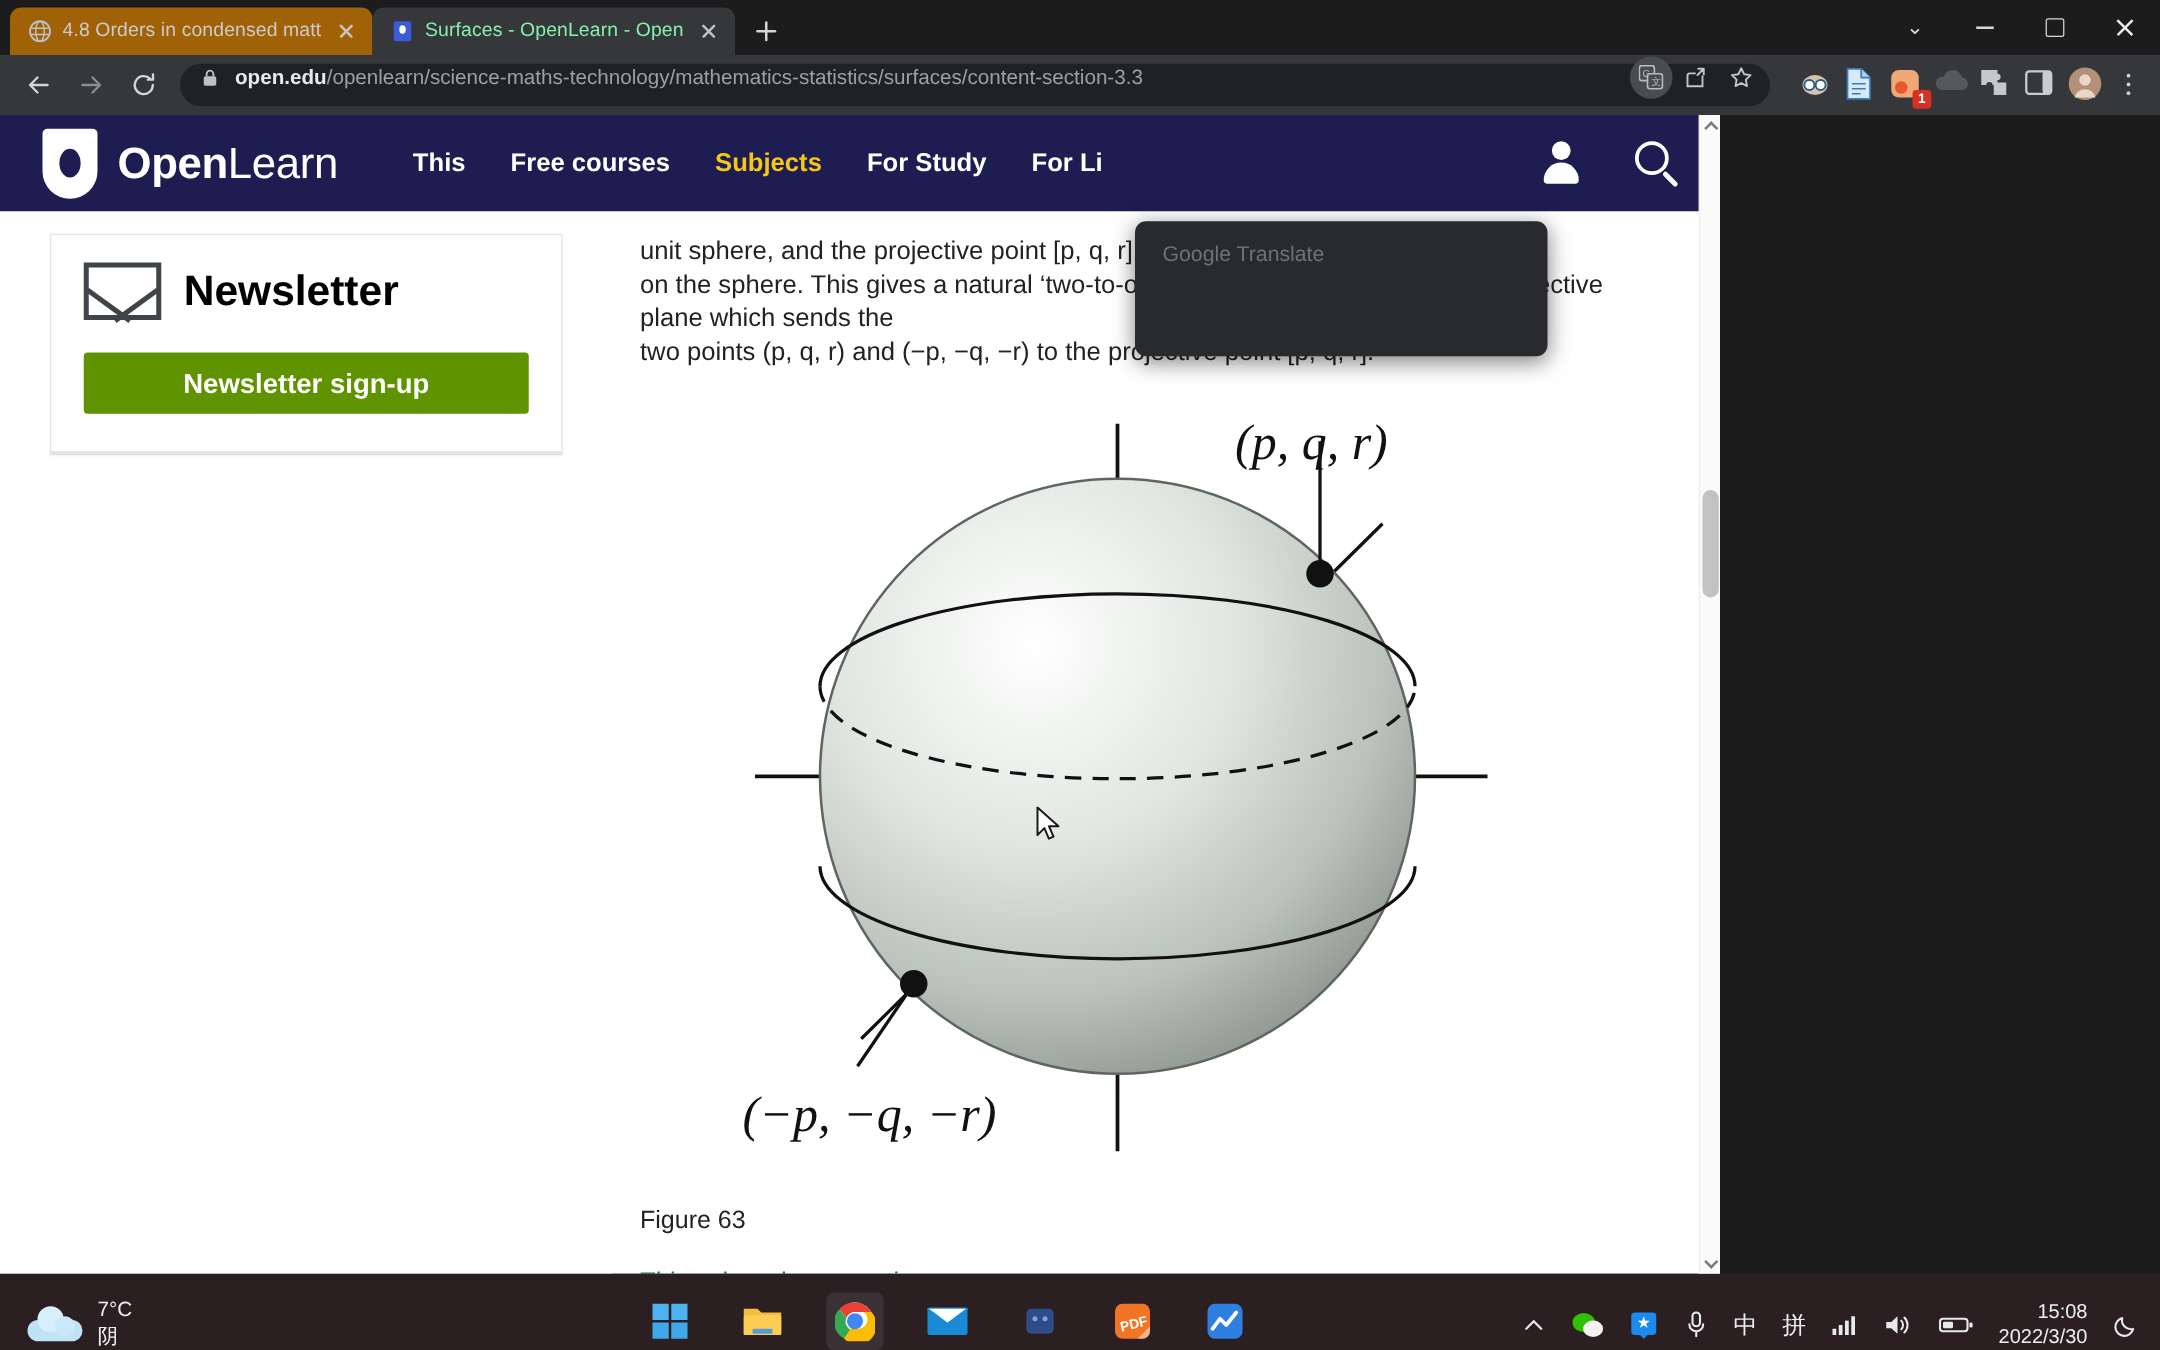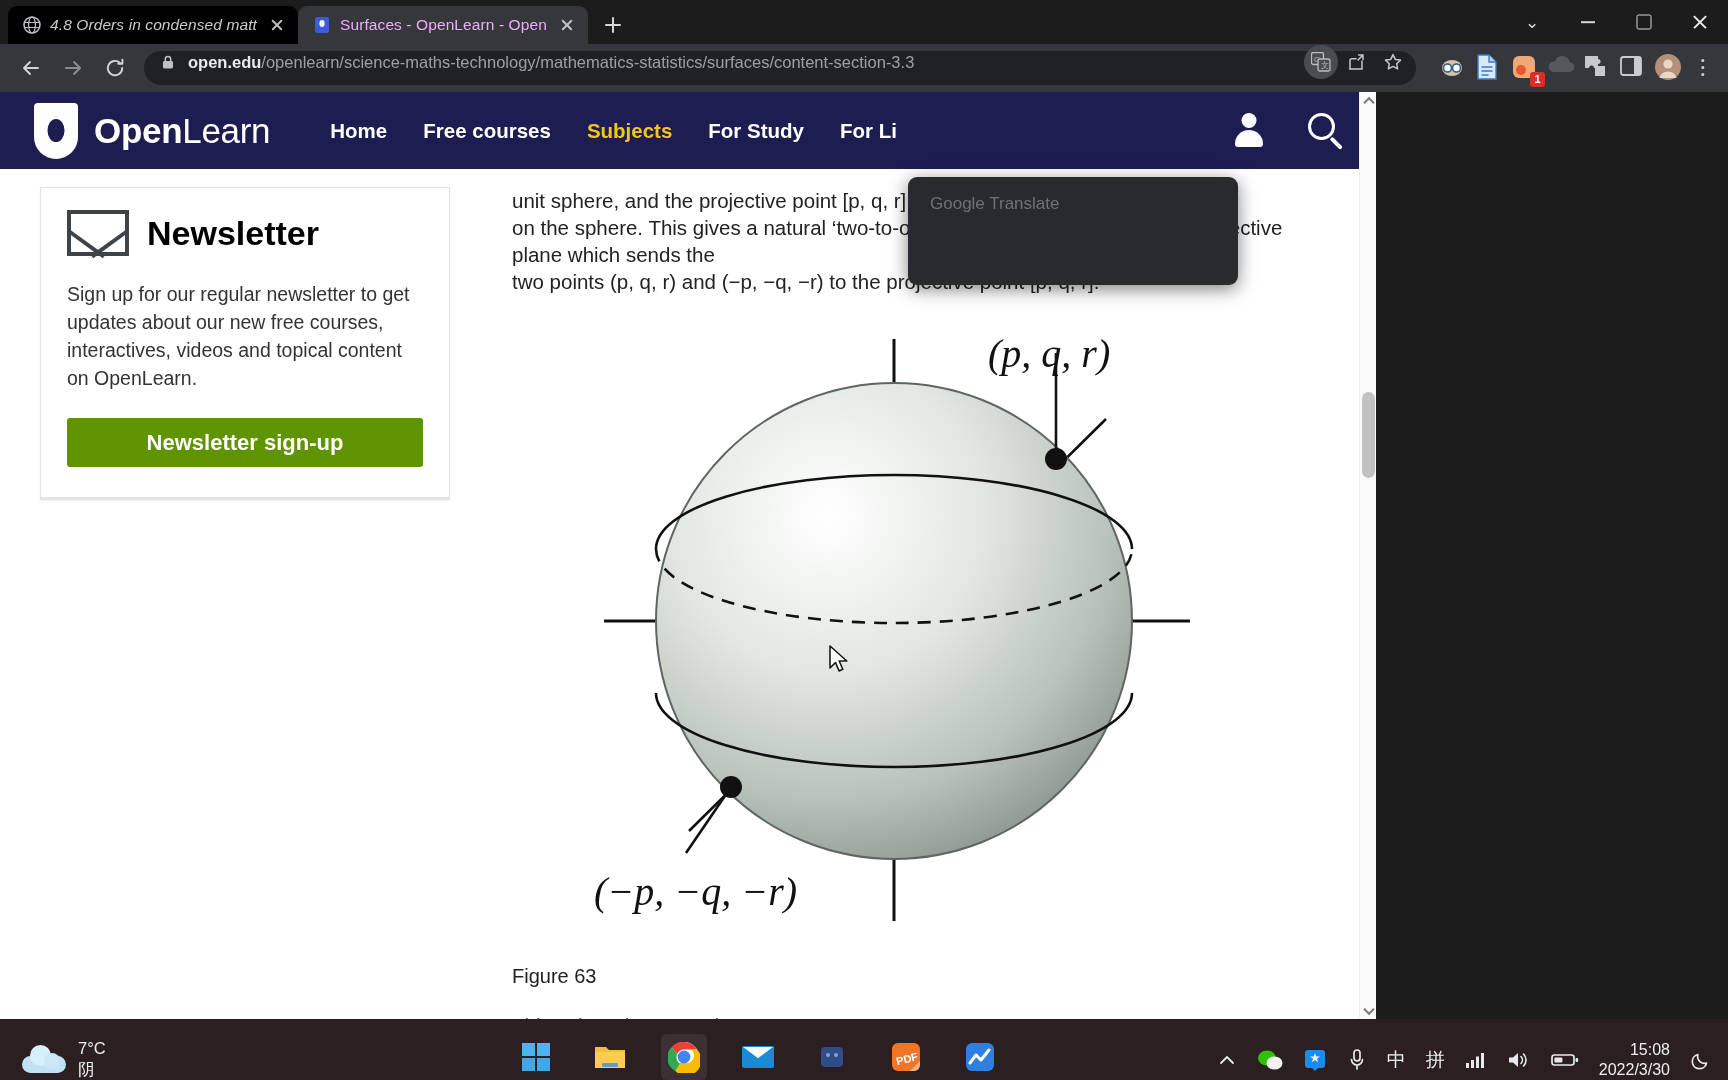--- a/index.html
+++ b/index.html
@@ -16,22 +16,22 @@
   .tabstrip {
     height: 44px; background: #1c1c1d;
     display: flex; align-items: flex-end; padding-left: 8px; position: relative;
   }
   .tab {
     height: 38px; width: 290px;
     display: flex; align-items: center; gap: 9px;
     padding: 0 10px 0 14px; border-radius: 9px 9px 0 0;
     font-size: 15.5px; color: #c9cbcd; position: relative;
   }
-  .tab.inactive { background: #000000; font-style: italic; }
-  .tab.active { background: #35373a; color: #f0abfc; }
+  .tab.inactive { background: #a16207; }
+  .tab.active { background: #35373a; color: #86efac; }
   .tab-favicon { width: 19px; height: 19px; flex: none; display:flex; align-items:center; justify-content:center; }
   .tab-title {
     flex: 1 1 auto; white-space: nowrap; overflow: hidden;
     text-overflow: clip; font-size: 15.5px; letter-spacing: .1px;
   }
   .tab-close { width: 22px; height: 22px; flex:none; position: relative; opacity: .9; }
   .tab-close::before, .tab-close::after {
     content:''; position:absolute; left:4px; top:10px; width:14px; height:1.8px;
     background:#cfd2d5; border-radius:2px;
   }
@@ -357,21 +357,21 @@
   </div>
 
   <div class="viewport">
 
     <div class="site-header">
       <div class="brand">
         <div class="ou-shield"></div>
         <div class="brand-name"><span style="font-weight:700">Open</span><span>Learn</span></div>
       </div>
       <nav class="nav">
-        <a href="#">Home</a>
+        <a href="#">This</a>
         <a href="#">Free courses</a>
         <a href="#" class="current">Subjects</a>
         <a href="#">For Study</a>
         <a href="#">For Li</a>
       </nav>
       <div class="hdr-right">
         <div class="person">
             <span class="head"></span>
             <span class="body"></span>
           </div>
@@ -384,21 +384,20 @@
 
     <div class="page-body">
 
       <aside class="sidebar">
 
         <div class="card">
           <div class="newsletter-head">
             <span class="env"></span>
             <span class="newsletter-title">Newsletter</span>
           </div>
-          <p>Sign up for our regular newsletter to get updates about our new free courses, interactives, videos and topical content on OpenLearn.</p>
           <div class="btn-green">
             <span>Newsletter sign-up</span>
           </div>
         </div>
       </aside>
 
       <main class="main-col">
         <p class="para">
           <span>unit sphere, and the projective point [p, q, r] ne</span><span style="color:#222">, r) and (−p, −q, −r) of</span><span>ℝ</span><br>
           <span>on the sphere. This gives a natural ‘two-to-one’ map from the sphere to the projective plane which sends the</span><br>

